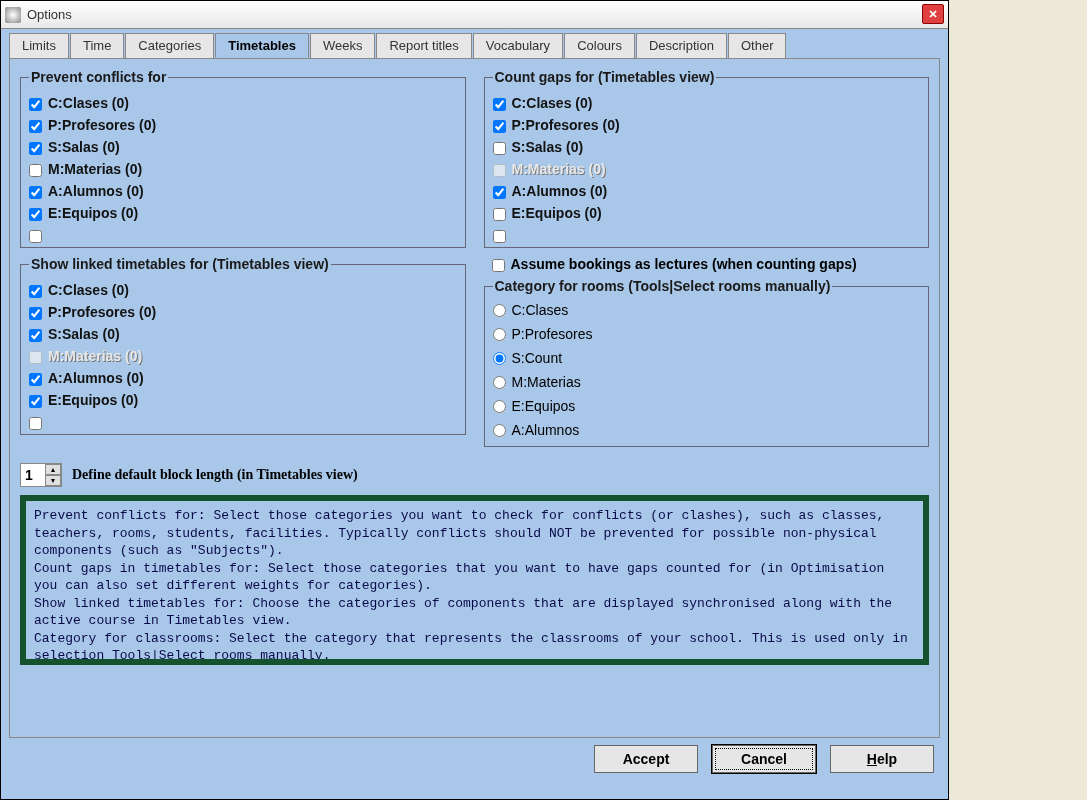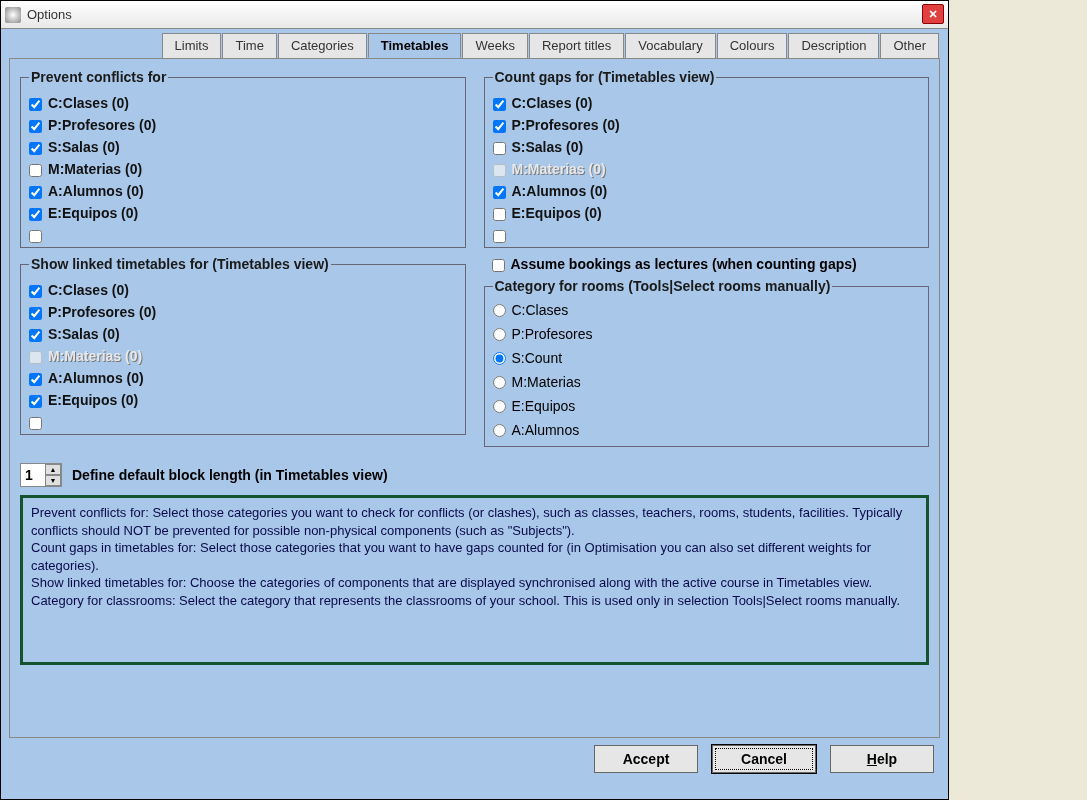--- a/index.html
+++ b/index.html
@@ -39,21 +39,20 @@
   background: #e04040;
   border: 1px solid #8b0000;
   border-radius: 2px;
   display: flex; align-items: center; justify-content: center;
   color: #fff; font-weight: bold; font-size: 11px; cursor: pointer;
 }
 .tabs {
   display: flex;
   padding: 4px 8px 0 8px;
   background: #a9c7e8;
-  justify-content: flex-end;
 }
 .tab {
   padding: 4px 12px;
   background: #e6e6e6;
   border: 1px solid #888;
   border-bottom: none;
   margin-right: 1px;
   cursor: pointer;
   font-size: 13px;
   color: #333;
@@ -110,25 +109,25 @@
 }
 .spinner input {
   width: 24px; border: none; font-size: 14px; font-weight: bold;
   text-align: left; padding-left: 4px; outline: none;
 }
 .spinner-btns { display: flex; flex-direction: column; }
 .spinner-btns button {
   width: 16px; height: 11px; font-size: 7px; line-height: 7px;
   border: 1px solid #888; background: #e0e0e0; cursor: pointer; padding: 0;
 }
-.spinner-label { font-weight: bold; font-size: 14px; }
+.spinner-label { font-weight: bold; font-size: 14px; font-family: Liberation Serif, serif; }
 .help-box {
-  border: 3px solid #14532d; padding: 6px 8px; margin-top: 6px;
+  border: 6px solid #14532d; padding: 6px 8px; margin-top: 6px;
   font-size: 13px; color: #0a0a4a; line-height: 1.35;
-  height: 170px; overflow: hidden;
+  height: 170px; overflow: hidden; font-family: Liberation Mono, monospace;
 }
 .btn-row {
   position: absolute; bottom: 26px; right: 14px;
   display: flex; gap: 14px;
 }
 .btn {
   width: 104px; height: 28px;
   background: #e6e6e6; border: 1px solid #666;
   font-size: 14px; font-weight: bold; cursor: pointer;
 }

